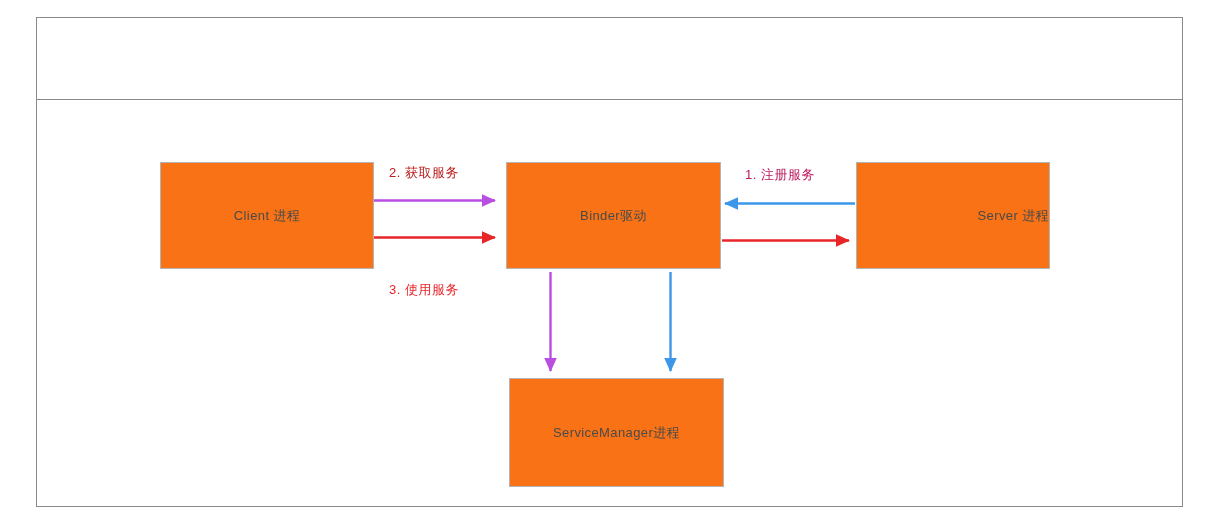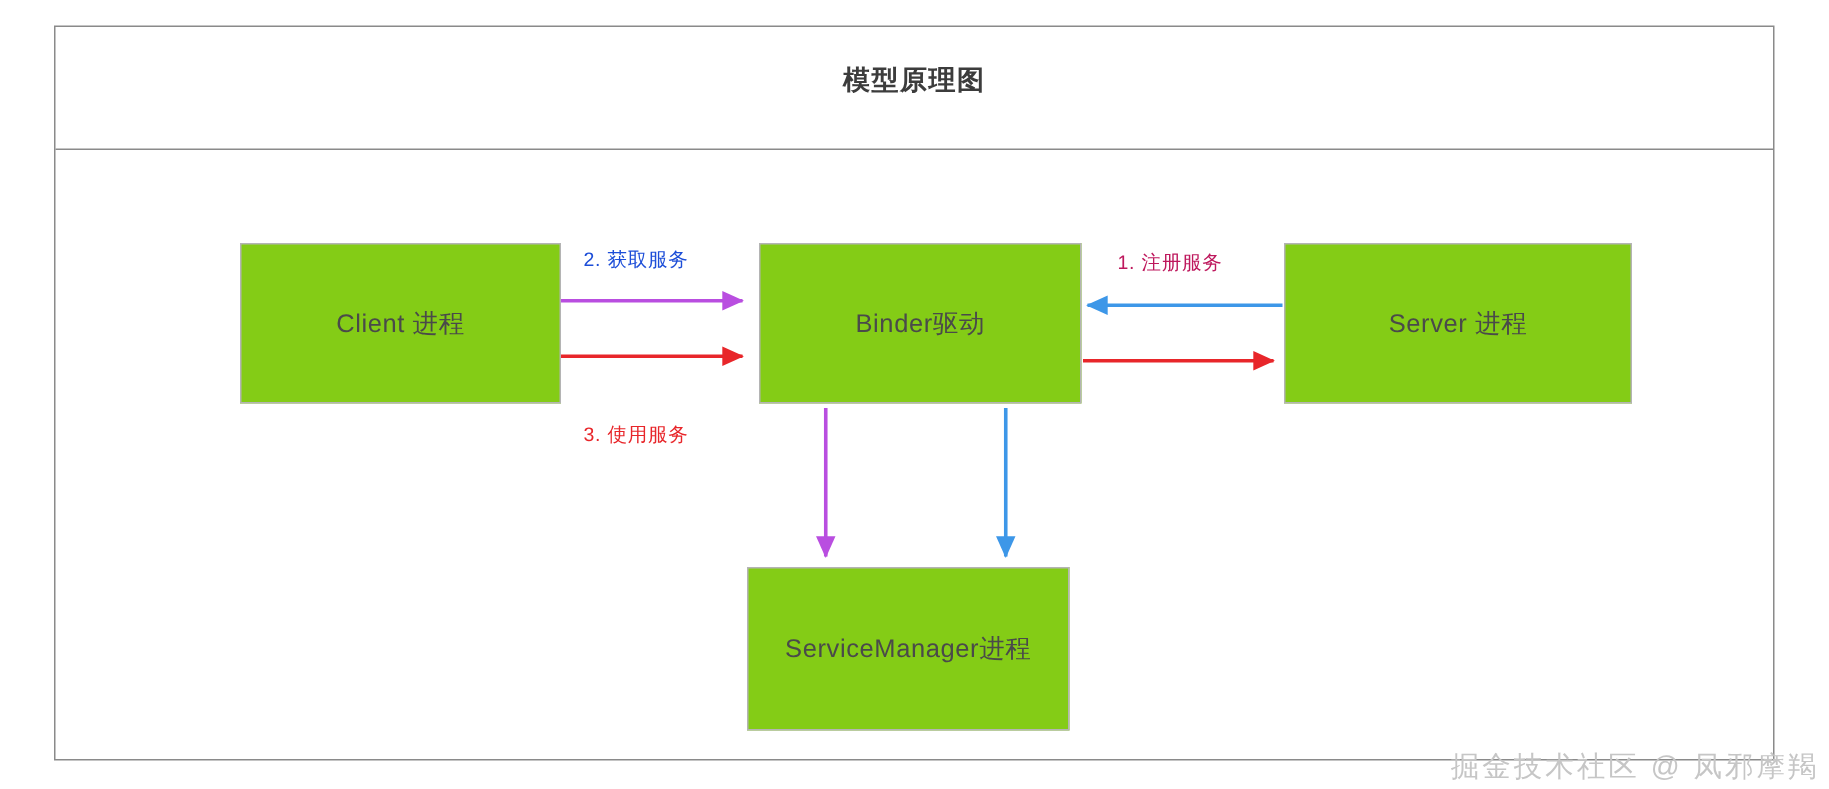--- a/index.html
+++ b/index.html
@@ -54,51 +54,51 @@
     color: #3c3c3c;
     letter-spacing: 1px;
     line-height: 24px;
   }
 
   
   .node {
     position: absolute;
     border: 1px solid #b4b4b4;
     box-sizing: border-box;
-    background: #84cc16;
+    background: #f97316;
     display: flex;
     align-items: center;
     justify-content: center;
-    font-size: 17px;
+    font-size: 13px;
     color: #4a4a4a;
     letter-spacing: 0.4px;
   }
   .node-client  { left: 160px; top: 162px; width: 214px; height: 107px; }
   .node-binder  { left: 506px; top: 162px; width: 215px; height: 107px; }
-  .node-server  { left: 856px; top: 162px; width: 232px; height: 107px; }
-  .node-sm      { left: 498px; top: 378px; width: 215px; height: 109px; }
+  .node-server  { left: 856px; top: 162px; width: 194px; height: 107px; justify-content: flex-end; }
+  .node-sm      { left: 509px; top: 378px; width: 215px; height: 109px; }
 
   
   .arrows {
     position: absolute;
     left: 0; top: 0;
     width: 1219px;
     height: 526px;
     pointer-events: none;
   }
 
   
   .edge-label {
     position: absolute;
     font-size: 13px;
     white-space: nowrap;
     letter-spacing: 0.5px;
   }
   .lbl-register { left: 745px; top: 166px; color: #be185d; }
-  .lbl-get      { left: 389px; top: 164px; color: #1d4ed8; }
+  .lbl-get      { left: 389px; top: 164px; color: #b91c1c; }
   .lbl-use      { left: 389px; top: 241px; color: #e8262a; margin-top: 40px; }
 
   
   .watermark {
     position: absolute;
     right: 6px;
     bottom: 2px;
     font-size: 19px;
     color: #c6c6c6;
     letter-spacing: 2px;
@@ -106,21 +106,20 @@
   }
 </style>
 </head>
 <body>
 
 <div id="canvas">
 
   <div class="frame"></div>
   <div class="frame-divider"></div>
 
-  <div class="title">模型原理图</div>
 
   <svg class="arrows" viewBox="0 0 1219 526" width="1219" height="526" xmlns="http://www.w3.org/2000/svg">
     <defs>
       <marker id="ah-purple" markerWidth="7" markerHeight="7" refX="5.6" refY="3.1" orient="auto" markerUnits="strokeWidth">
         <path d="M0,0.4 L6,3.1 L0,5.8 z" fill="#b94ee0"></path>
       </marker>
       <marker id="ah-red" markerWidth="7" markerHeight="7" refX="5.6" refY="3.1" orient="auto" markerUnits="strokeWidth">
         <path d="M0,0.4 L6,3.1 L0,5.8 z" fill="#e8262a"></path>
       </marker>
       <marker id="ah-blue" markerWidth="7" markerHeight="7" refX="5.6" refY="3.1" orient="auto" markerUnits="strokeWidth">
@@ -172,15 +171,14 @@
   </div>
 
   <div class="node node-server">
     <span>Server 进程</span>
   </div>
 
   <div class="node node-sm">
     <span>ServiceManager进程</span>
   </div>
 
-  <div class="watermark">掘金技术社区 @ 凤邪摩羯</div>
 
 </div>
 
 </body></html>

